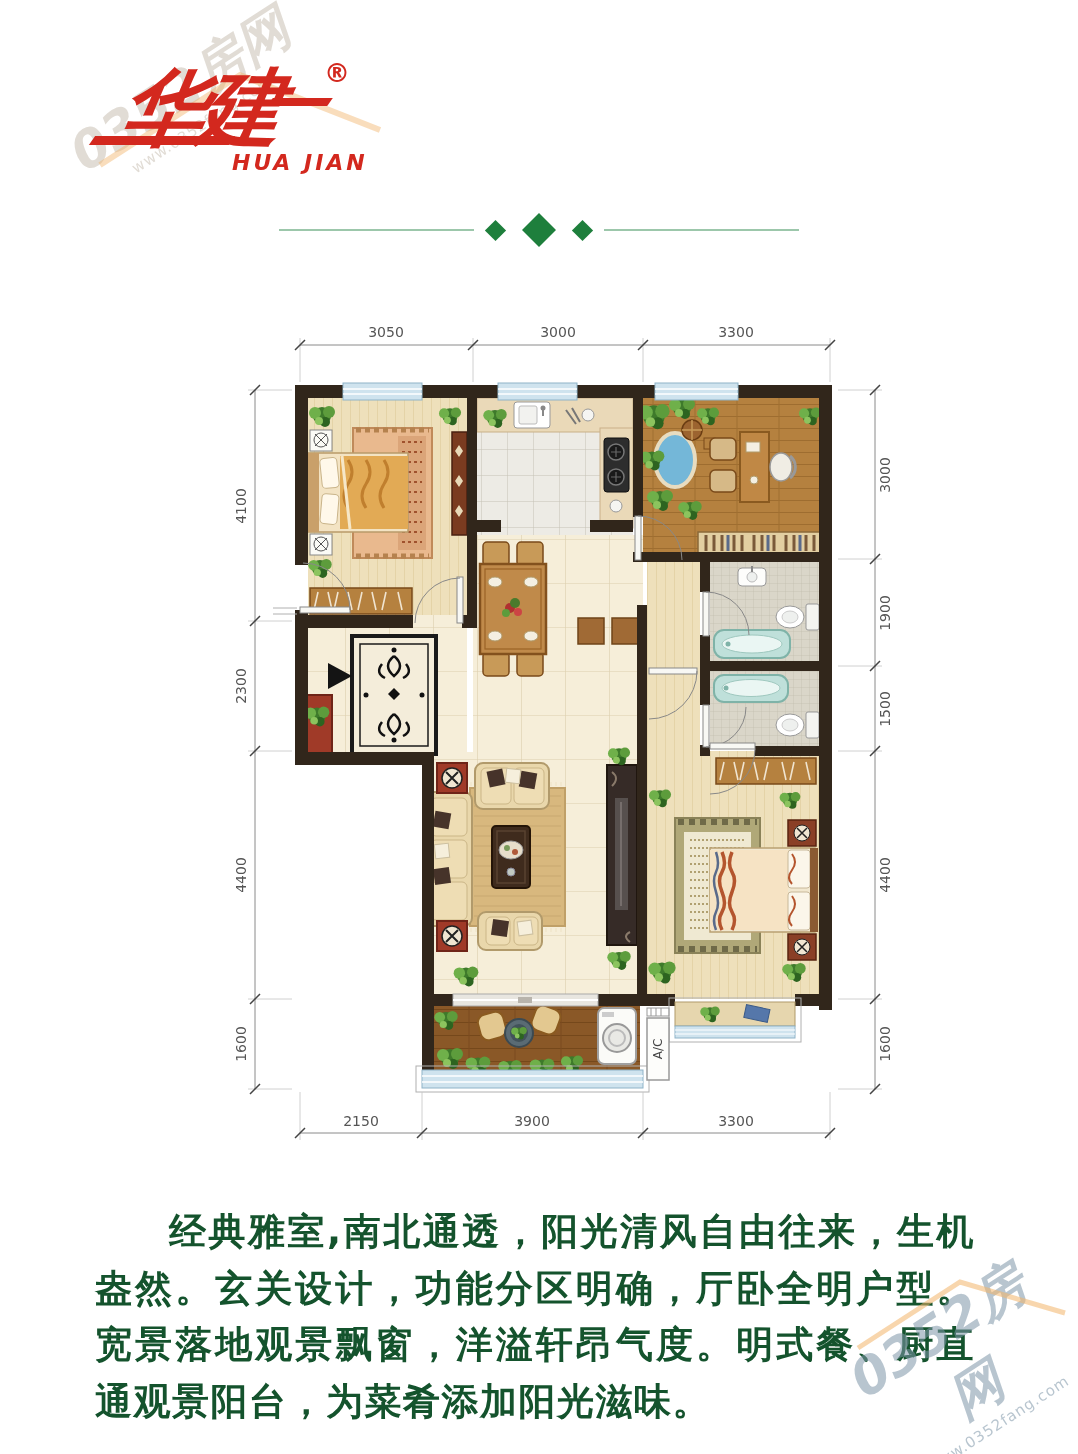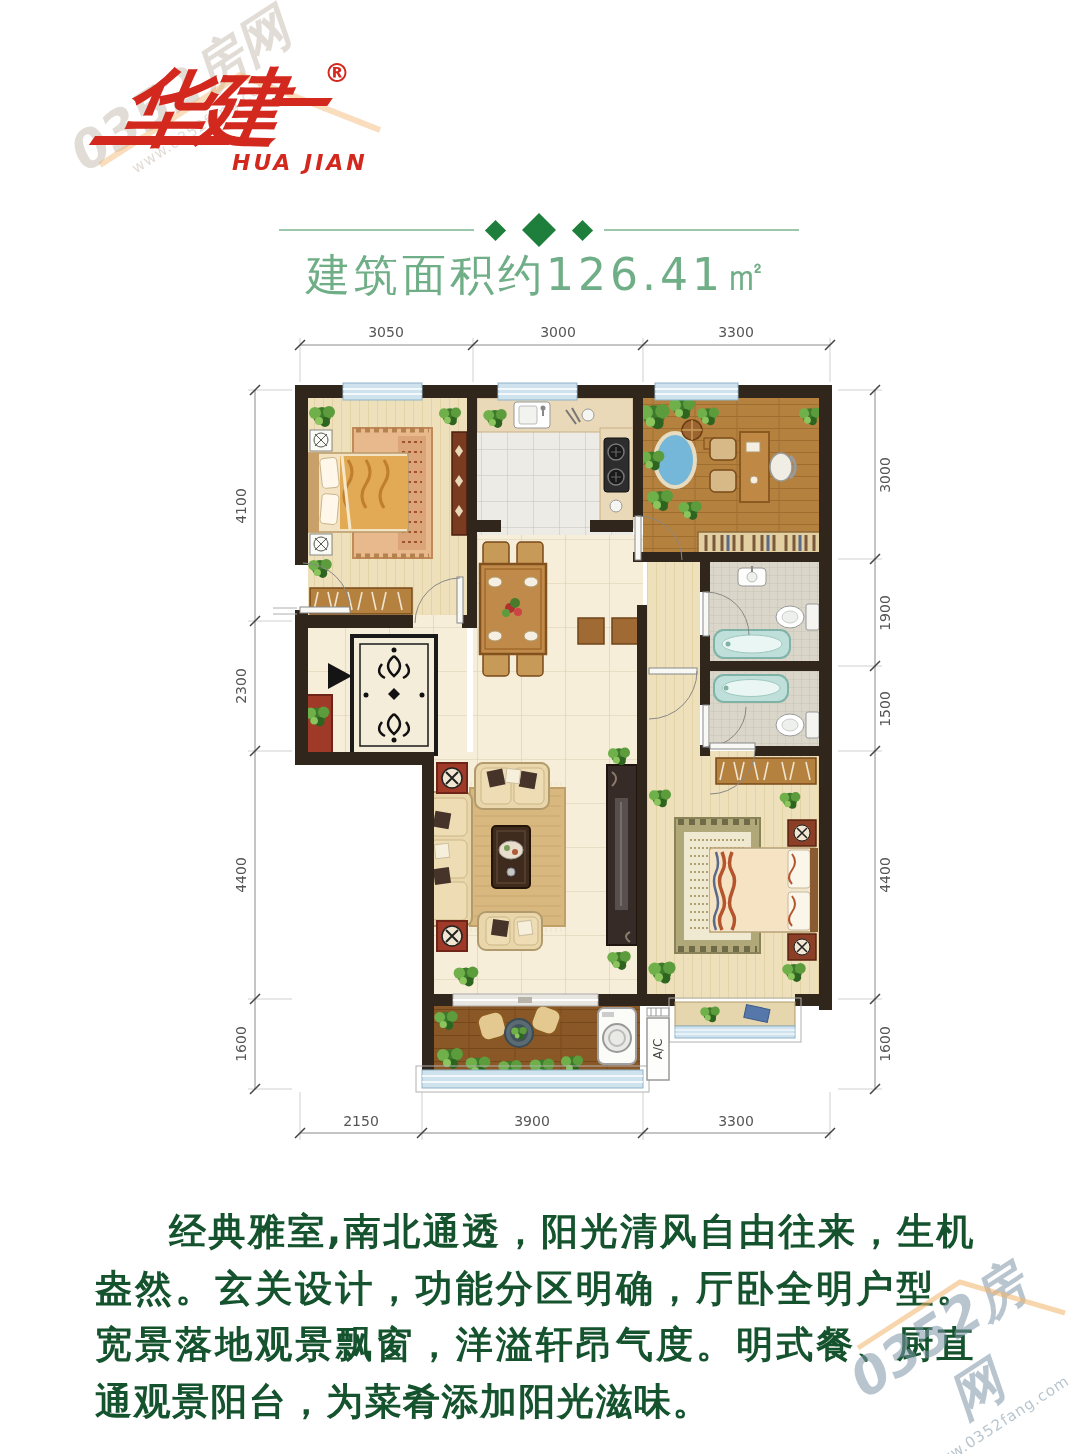--- a/index.html
+++ b/index.html
@@ -61,21 +61,20 @@
   </div>
 
   <div class="divider">
     <div class="div-line"></div>
     <div class="diamond d-sm"></div>
     <div class="diamond d-lg"></div>
     <div class="diamond d-sm"></div>
     <div class="div-line"></div>
   </div>
 
-  <div class="area-title">建筑面积约126.41㎡</div>
 
   <div class="plan-wrap">
   <svg width="740" height="840" viewBox="0 0 740 840">
     <defs>
       <pattern id="pGrid" width="44" height="44" patternUnits="userSpaceOnUse">
         <rect width="44" height="44" fill="#f6eed9"></rect>
         <path d="M44,0 V44 M0,44 H44" stroke="#ddcfae" stroke-width="1.2"></path>
       </pattern>
       <pattern id="pStripV" width="9" height="20" patternUnits="userSpaceOnUse">
         <rect width="9" height="20" fill="#eee0bb"></rect>

